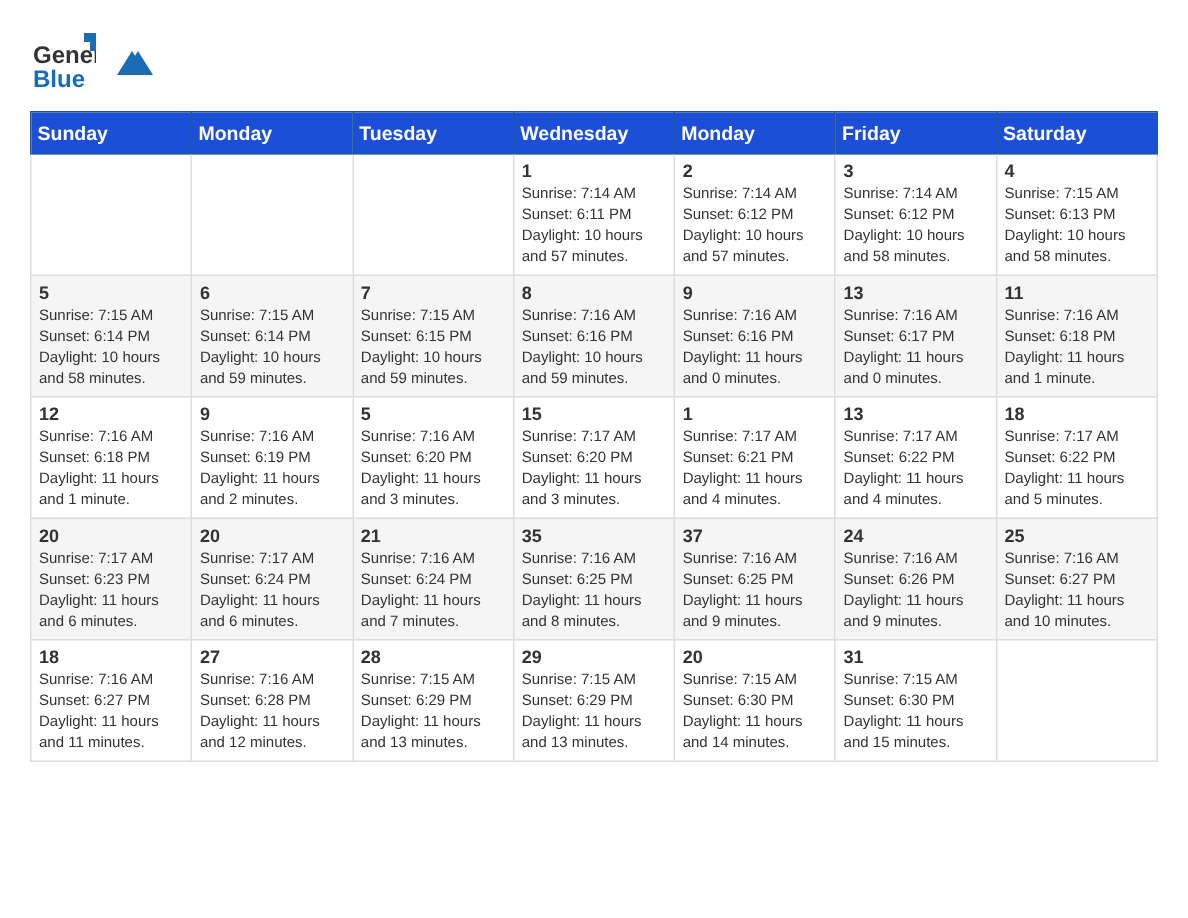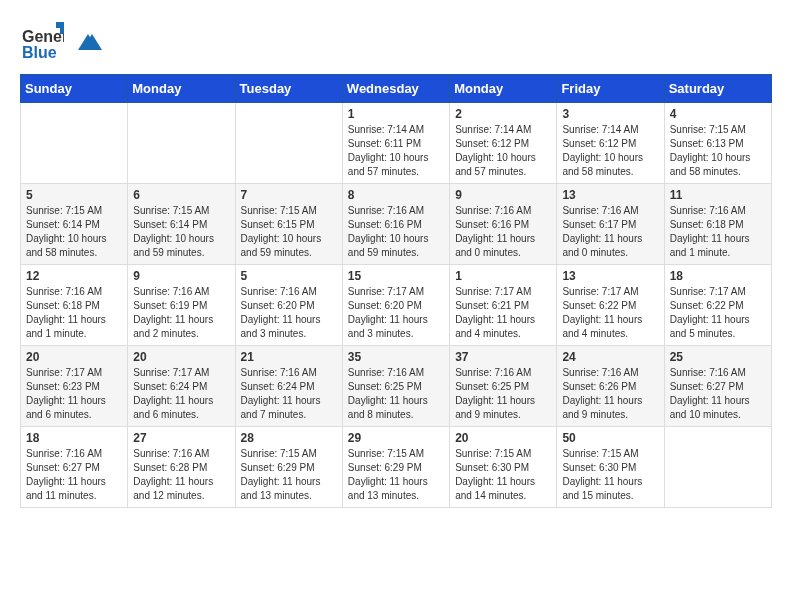--- a/index.html
+++ b/index.html
@@ -338,21 +338,21 @@
 and 13 minutes.</div>
         </td>
         <td>
           <span class="day-number">20</span>
           <div class="day-info" style="white-space: pre-line;">Sunrise: 7:15 AM
 Sunset: 6:30 PM
 Daylight: 11 hours
 and 14 minutes.</div>
         </td>
         <td>
-          <span class="day-number">50</span>
+          <span class="day-number">31</span>
           <div class="day-info" style="white-space: pre-line;">Sunrise: 7:15 AM
 Sunset: 6:30 PM
 Daylight: 11 hours
 and 15 minutes.</div>
         </td>
         <td></td>
       </tr>
     </tbody>
 </table>
 

